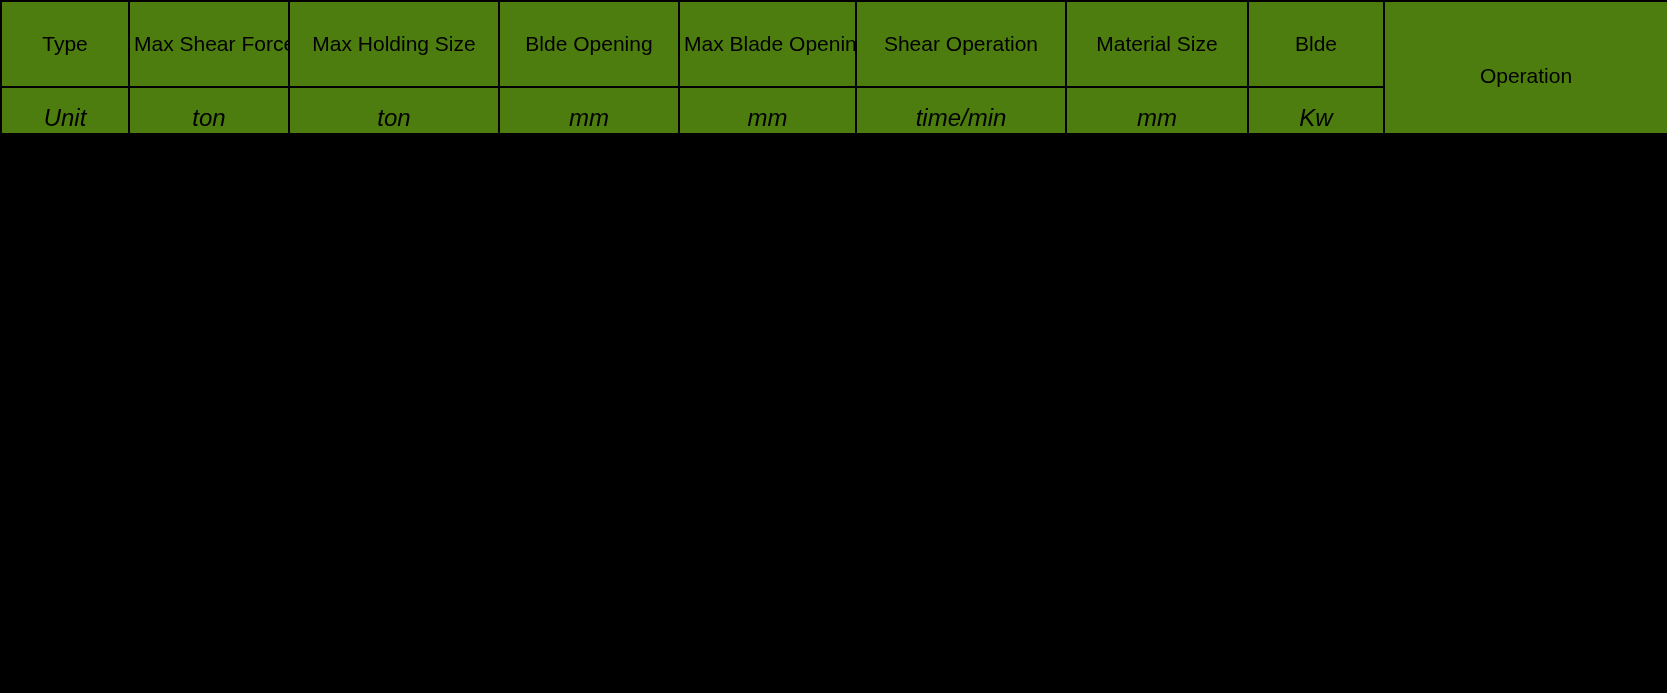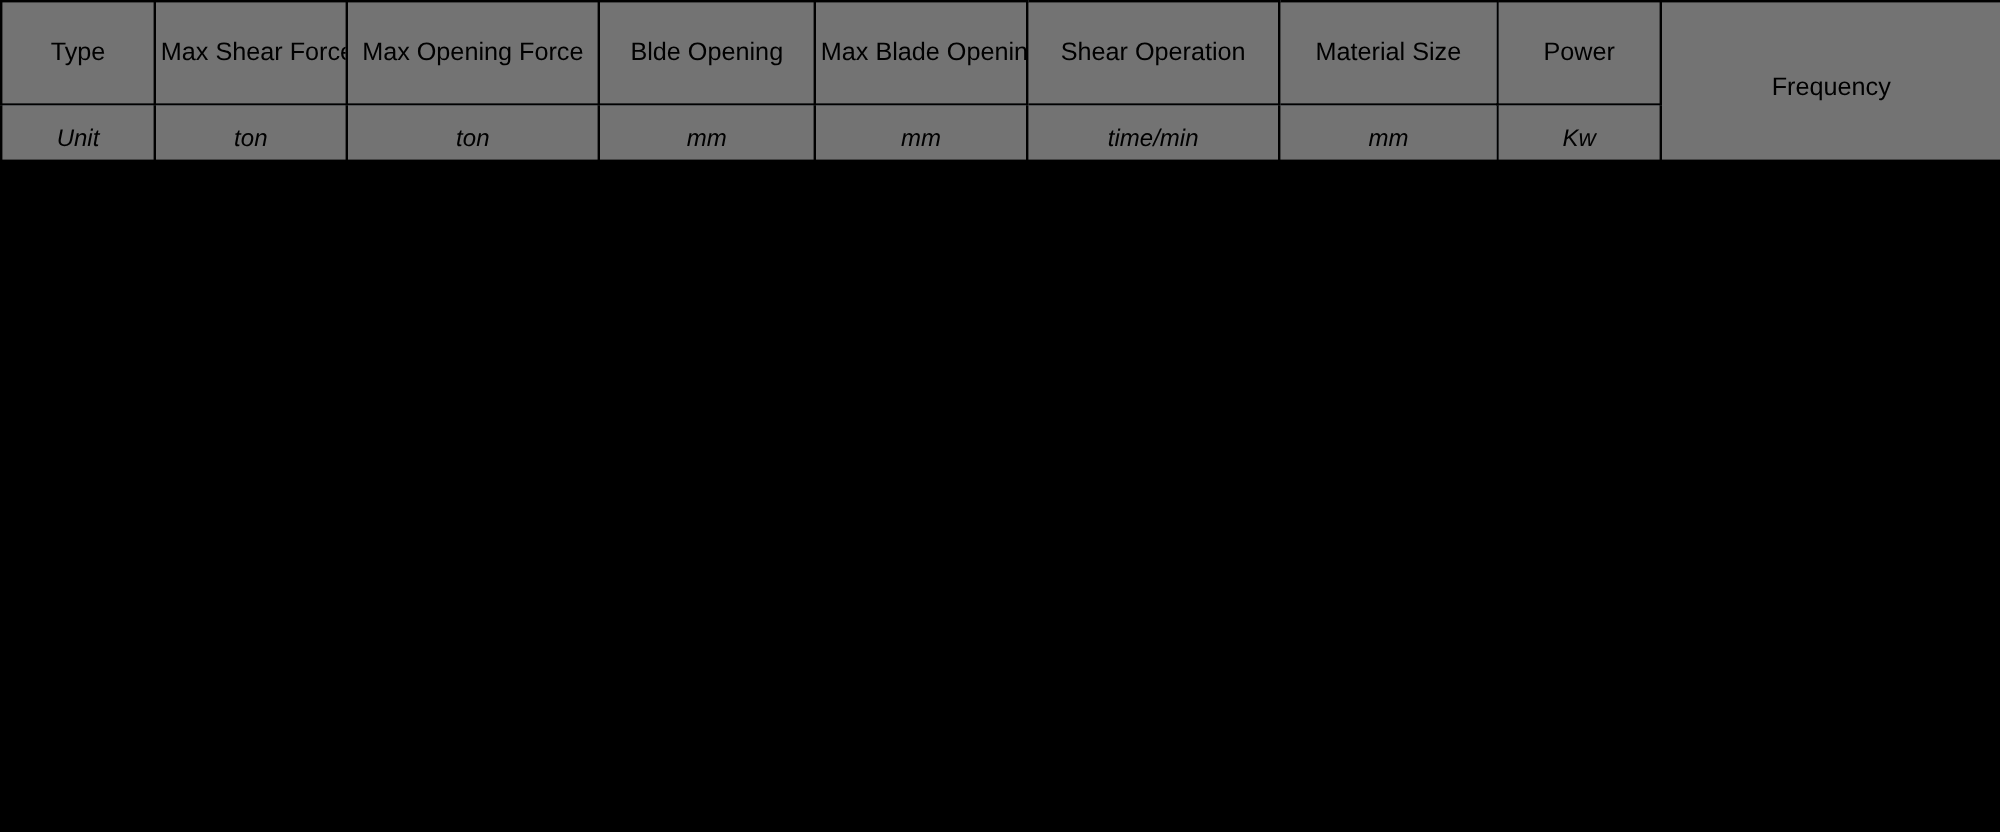--- a/index.html
+++ b/index.html
@@ -32,21 +32,21 @@
 
   table.spec-table {
     border-collapse: collapse;
     table-layout: fixed;
     width: 1667px;
     background: #d4dae1;
   }
 
   table.spec-table td {
     border: 2px solid #000000;
-    background: #737373;
+    background: #4d7c0f;
     color: #000000;
     text-align: center;
     vertical-align: middle;
     padding: 16px 4px;
     box-sizing: border-box;
     overflow: hidden;
     white-space: nowrap;
   }
 
   
@@ -54,21 +54,21 @@
     height: 86px;
     font-size: 21px;
     font-style: normal;
     font-weight: normal;
     line-height: 1.2;
   }
 
   
   tr.row-units td {
     height: 47px;
-    font-size: 20px;
+    font-size: 24px;
     font-style: italic;
     font-weight: normal;
     line-height: 1.2;
   }
 
   
   td.op-cell {
     font-size: 21px;
     font-style: normal;
   }
@@ -109,27 +109,27 @@
         <col class="c4">
           <col class="c5">
           <col class="c6">
           <col class="c7">
         <col class="c8">
       </colgroup>
       <tbody>
         <tr class="row-labels">
           <td>Type</td>
           <td>Max Shear Force</td>
-          <td>Max Opening  Force</td>
+          <td>Max Holding  Size</td>
           <td>Blde Opening</td>
           <td>Max Blade Opening</td>
           <td>Shear Operation</td>
           <td>Material Size</td>
-          <td>Power</td>
-          <td class="op-cell" rowspan="2">Frequency</td>
+          <td>Blde</td>
+          <td class="op-cell" rowspan="2">Operation</td>
         </tr>
         <tr class="row-units">
           <td>Unit</td>
           <td>ton</td>
           <td>ton</td>
           <td>mm</td>
           <td>mm</td>
           <td>time/min</td>
           <td>mm</td>
           <td>Kw</td>

